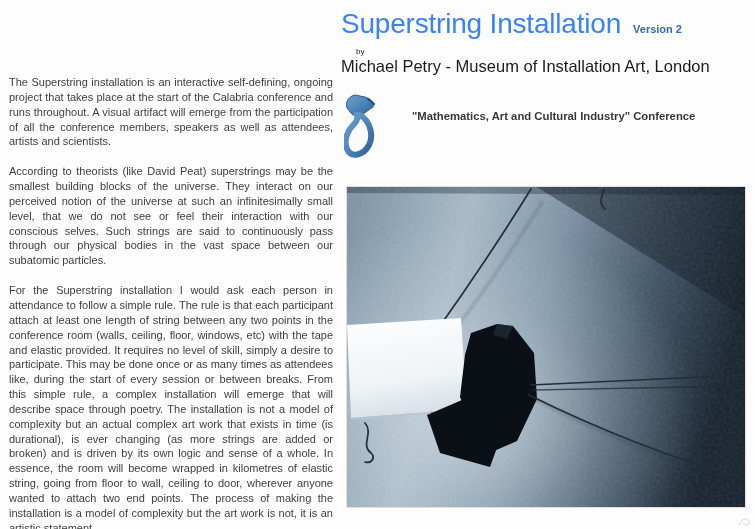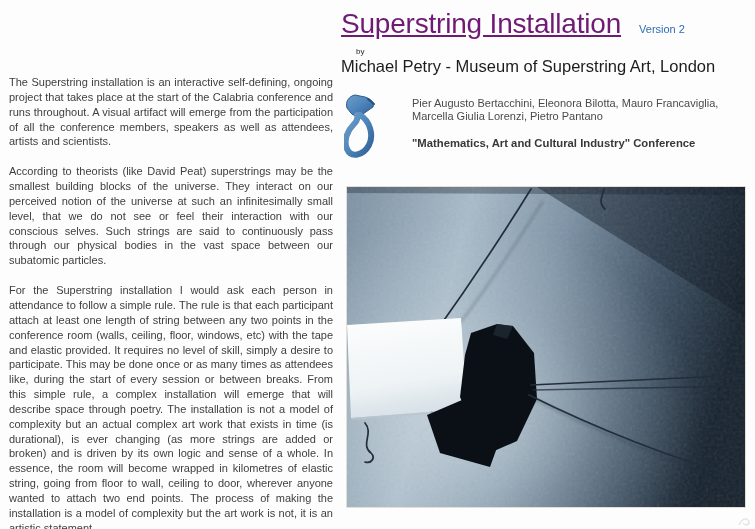--- a/index.html
+++ b/index.html
@@ -6,22 +6,22 @@
   body{width:755px;height:529px;font-family:"Liberation Sans","DejaVu Sans",sans-serif;overflow:hidden;}
   .page{position:relative;width:755px;height:529px;background:#fdfdfd;overflow:hidden;}
 
   
   .left-col{position:absolute;left:9px;top:28px;width:324px;color:#3e3e3e;
             font-size:11px;line-height:14.85px;text-align:justify;margin-top:47px;}
   .left-col p{margin:0 0 15px 0;}
 
   
   .title-row{position:absolute;left:341px;top:8px;width:410px;white-space:nowrap;}
-  .title{color:#701a75;font-size:28px;font-weight:400;letter-spacing:-0.2px;text-decoration:underline;}
-  .version{color:#2e6db4;font-size:11px;margin-left:18px;}
+  .title{color:#3b82f6;font-size:28px;font-weight:400;letter-spacing:-0.2px;}
+  .version{color:#2e6db4;font-size:11px;margin-left:12px;font-weight:bold;}
   .byline{position:absolute;left:356px;top:47px;font-size:8px;color:#2b2b2b;}
   .author{position:absolute;left:341px;top:57px;font-size:16.5px;color:#1c1c1c;white-space:nowrap;}
 
   
   .conf-icon{position:absolute;left:344px;top:91px;width:34px;height:72px;}
   .conf-text{position:absolute;left:412px;top:97px;width:338px;color:#4a4a4a;
              font-size:11px;line-height:13.4px;}
   .conf-name{font-weight:bold;color:#383838;margin-top:13px;font-size:11.3px;}
   .conf-venue{color:#4a4a4a;}
 
@@ -40,39 +40,38 @@
   <div class="left-col">
     <p>The Superstring installation is an interactive self-defining, ongoing project that takes place at the start of the Calabria conference and runs throughout.  A visual artifact will emerge from the participation of all the conference members, speakers as well as attendees, artists and scientists.</p>
     <p>According to theorists (like David Peat) superstrings may be the smallest building blocks of the universe.  They interact on our perceived notion of the universe at such an infinitesimally small level, that we do not see or feel their interaction with our conscious selves. Such strings are said to continuously pass through our physical bodies in the vast space between our subatomic particles.</p>
     <p>For the Superstring installation I would ask each person in attendance to follow a simple rule.  The rule is that each participant attach at least one length of string between any two points in the conference room (walls, ceiling, floor, windows, etc) with the tape and elastic provided.  It requires no level of skill, simply a desire to participate. This may be done once or as many times as attendees like, during the start of every session or between breaks. From this simple rule, a complex installation will emerge that will describe space through poetry. The installation is not a model of complexity but an actual complex art work that exists in time (is durational), is ever changing (as more strings are added or broken) and is driven by its own logic and sense of a whole.  In essence, the room will become wrapped in kilometres of elastic string, going from floor to wall, ceiling to door, wherever anyone wanted to attach two end points.  The process of making the installation is a model of complexity but the art work is not, it is an artistic statement.</p>
   </div>
 
   <div class="title-row">
     <span class="title">Superstring Installation</span><span class="version">Version 2</span>
   </div>
   <div class="byline">by</div>
-  <div class="author">Michael Petry - Museum of Superstring Art, London</div>
+  <div class="author">Michael Petry - Museum of Installation Art, London</div>
 
   <div class="conf-icon">
     <svg width="34" height="72" viewBox="0 0 34 72" xmlns="http://www.w3.org/2000/svg">
       <defs>
         <linearGradient id="iconblue" x1="0" y1="0" x2="1" y2="1">
           <stop offset="0" stop-color="#6f9fc9"></stop>
           <stop offset="0.5" stop-color="#4e85bb"></stop>
           <stop offset="1" stop-color="#2f5f93"></stop>
         </linearGradient>
       </defs>
       <path d="M3,17 C1,11 5,5 11,4 L21,6 C27,8 31,12 29,16 L19,23 C15,26 9,25 7,22 Z" fill="url(#iconblue)" stroke="#2c5d92" stroke-width="1"></path>
       <path d="M16,24 C26,30 30,44 25,54 C19,65 7,67 3,58 C-1,49 4,39 10,33 C13,30 14,27 13,24" fill="none" stroke="url(#iconblue)" stroke-width="6" stroke-linecap="round"></path>
       <path d="M24,8 L30,13" stroke="#24507f" stroke-width="2" stroke-linecap="round"></path>
     </svg>
   </div>
 
   <div class="conf-text">
-    <div>Pier Augusto Bertacchini, Eleonora Bilotta, Mauro Francaviglia, Marcella Giulia Lorenzi, Pietro Pantano</div>
     <div class="conf-name">"Mathematics, Art and Cultural Industry" Conference</div>
   </div>
 
   <div class="photo-frame">
     <svg width="398" height="320" viewBox="0 0 398 320" xmlns="http://www.w3.org/2000/svg">
       <defs>
         <linearGradient id="wall" x1="0" y1="0.15" x2="1" y2="0.35">
           <stop offset="0" stop-color="#7e94a6"></stop>
           <stop offset="0.28" stop-color="#a9bcca"></stop>
           <stop offset="0.52" stop-color="#7d93a6"></stop>

